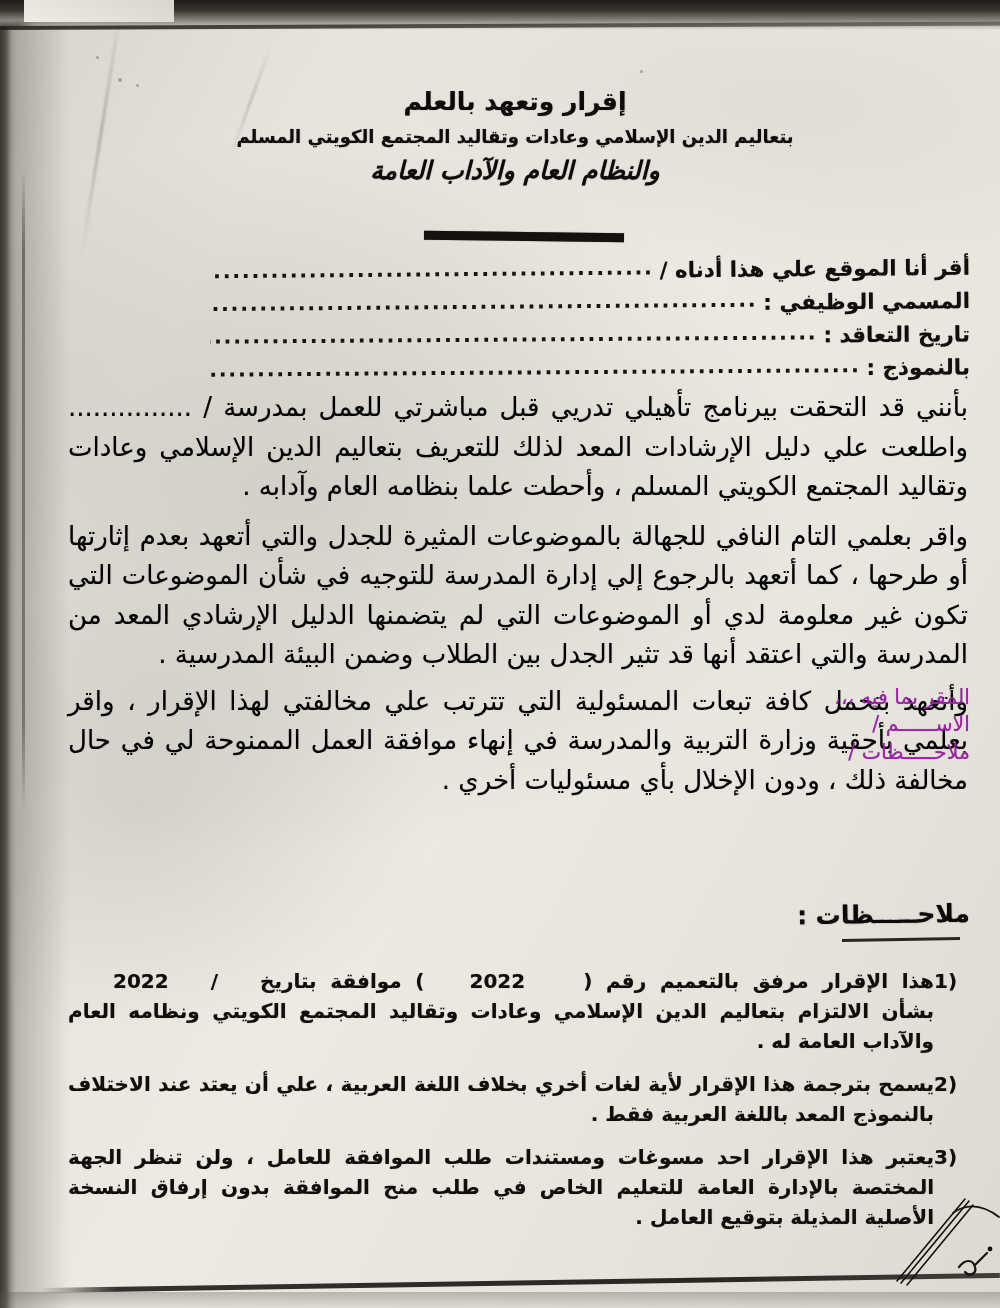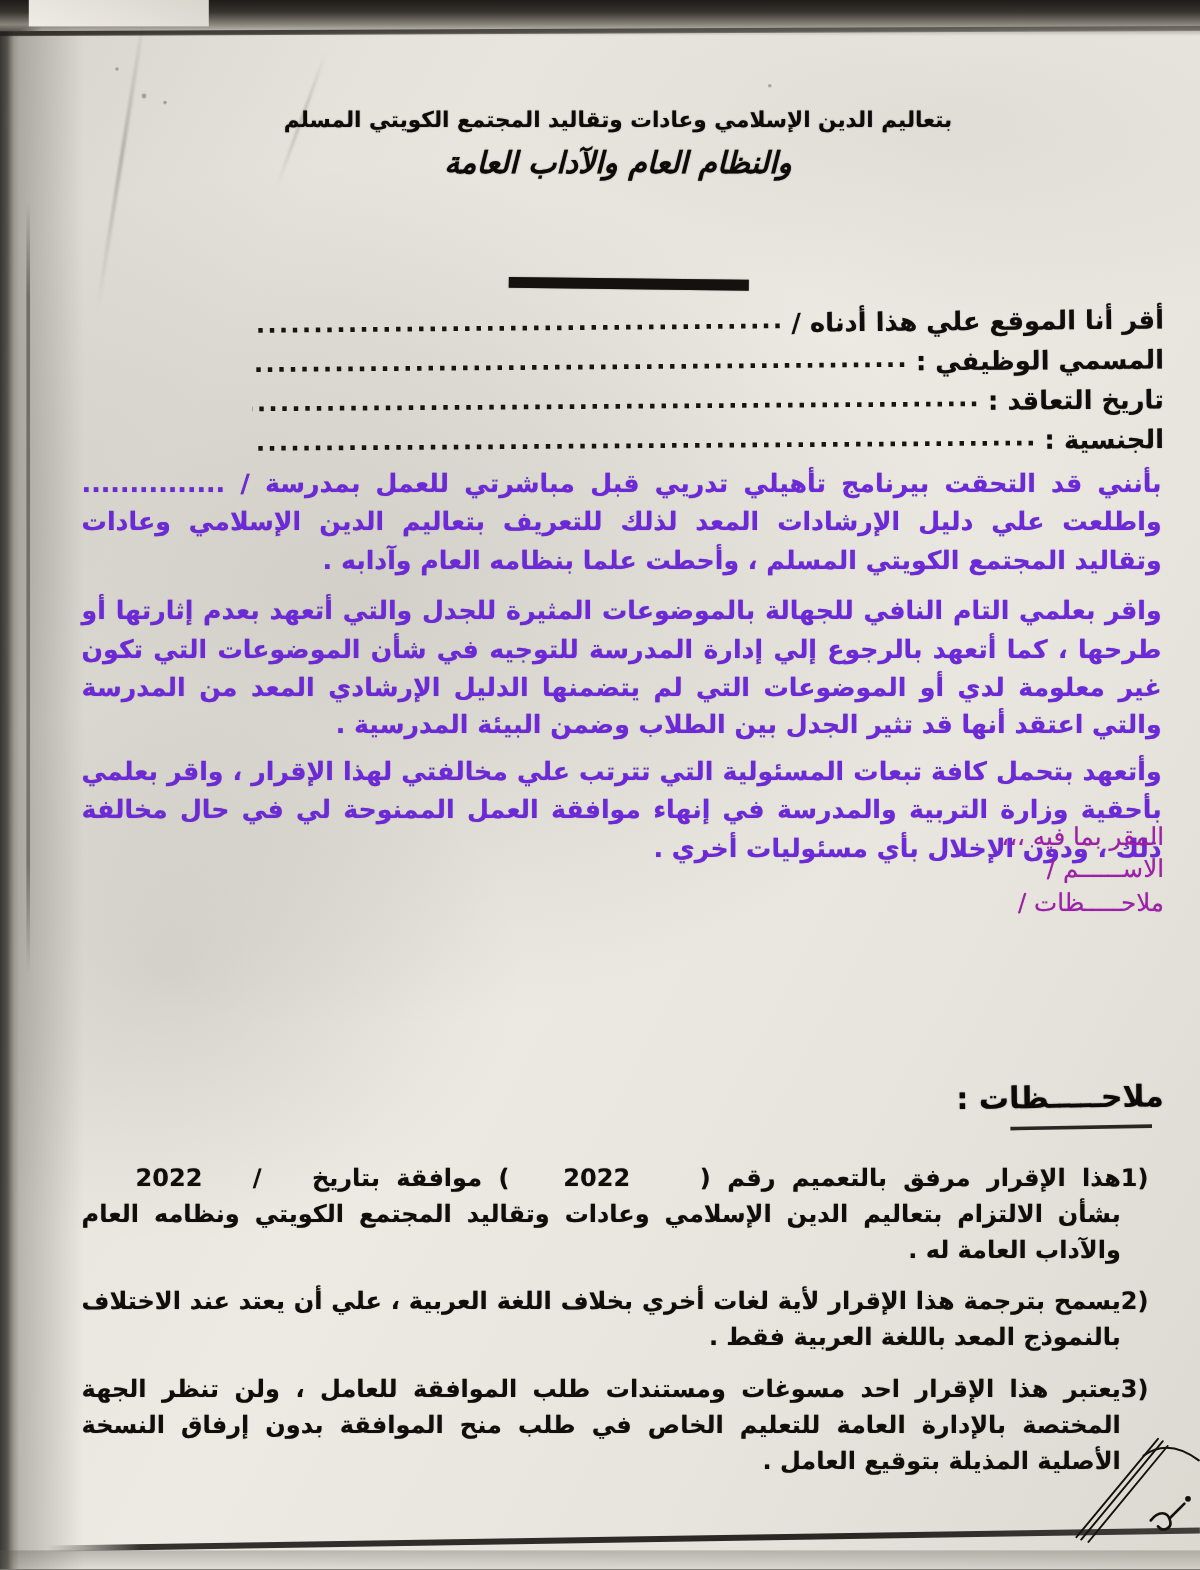--- a/index.html
+++ b/index.html
@@ -188,24 +188,24 @@
   .r4 { transform: rotate(-0.4deg); }
 
   
   .body-block {
     position: absolute;
     right: 32px;
     top: 388px;
     width: 900px;
     text-align: justify;
     text-align-last: right;
-    font-size: 21px;
-    font-weight: bold;
+    font-size: 26px;
+    font-weight: normal;
     line-height: 1.52;
-    color: #6d28d9;
+    color: #000000;
     text-shadow: 0 0 .85px rgba(20,18,15,.4);
   }
   .para { margin: 0 0 7px 0; }
   .para-1 { margin-bottom: 10px; }
 
   .sign-block {
     position: absolute;
     right: 30px;
     top: 684px;
     width: 300px;
@@ -306,41 +306,42 @@
   <div class="edge-left-seam"></div>
   <div class="edge-top-band"></div>
   <div class="edge-top-line"></div>
   <div class="edge-top-corner"></div>
   <div class="edge-bottom-line"></div>
   <div class="edge-bottom-shadow"></div>
 
   <div class="content">
 
     <div class="title-block">
+      <div class="title-line title-line-1">إقرار وتعهد بالعلم</div>
       <div class="title-line title-line-2">بتعاليم الدين الإسلامي وعادات وتقاليد المجتمع الكويتي المسلم</div>
       <div class="title-line title-line-3">والنظام العام والآداب العامة</div>
     </div>
 
     <div class="title-rule"></div>
 
     <div class="fields">
       <div class="field-row r1">
         <span class="field-label">أقر أنا الموقع علي هذا أدناه /</span>
         <span class="field-dots">.............................................................</span>
       </div>
       <div class="field-row r2">
         <span class="field-label">المسمي الوظيفي :</span>
         <span class="field-dots">.................................................................</span>
       </div>
       <div class="field-row r3">
         <span class="field-label">تاريخ التعاقد :</span>
         <span class="field-dots">...................................................................</span>
       </div>
       <div class="field-row r4">
-        <span class="field-label">الجنسية :</span>
+        <span class="field-label">بالنموذج :</span>
         <span class="field-dots">......................................................................</span>
       </div>
     </div>
 
     <div class="body-block">
       <p class="para para-1">بأنني قد التحقت بيرنامج تأهيلي تدريي قبل مباشرتي للعمل بمدرسة / ............... واطلعت علي دليل الإرشادات المعد لذلك للتعريف بتعاليم الدين الإسلامي وعادات وتقاليد المجتمع الكويتي المسلم ، وأحطت علما بنظامه العام وآدابه .</p>
       <p class="para para-2">واقر بعلمي التام النافي للجهالة بالموضوعات المثيرة للجدل والتي أتعهد بعدم إثارتها أو طرحها ، كما أتعهد بالرجوع إلي إدارة المدرسة للتوجيه في شأن الموضوعات التي تكون غير معلومة لدي أو الموضوعات التي لم يتضمنها الدليل الإرشادي المعد من المدرسة والتي اعتقد أنها قد تثير الجدل بين الطلاب وضمن البيئة المدرسية .</p>
       <p class="para para-3">وأتعهد بتحمل كافة تبعات المسئولية التي تترتب علي مخالفتي لهذا الإقرار ، واقر بعلمي بأحقية وزارة التربية والمدرسة في إنهاء موافقة العمل الممنوحة لي في حال مخالفة ذلك ، ودون الإخلال بأي مسئوليات أخري .</p>
     </div>
 

